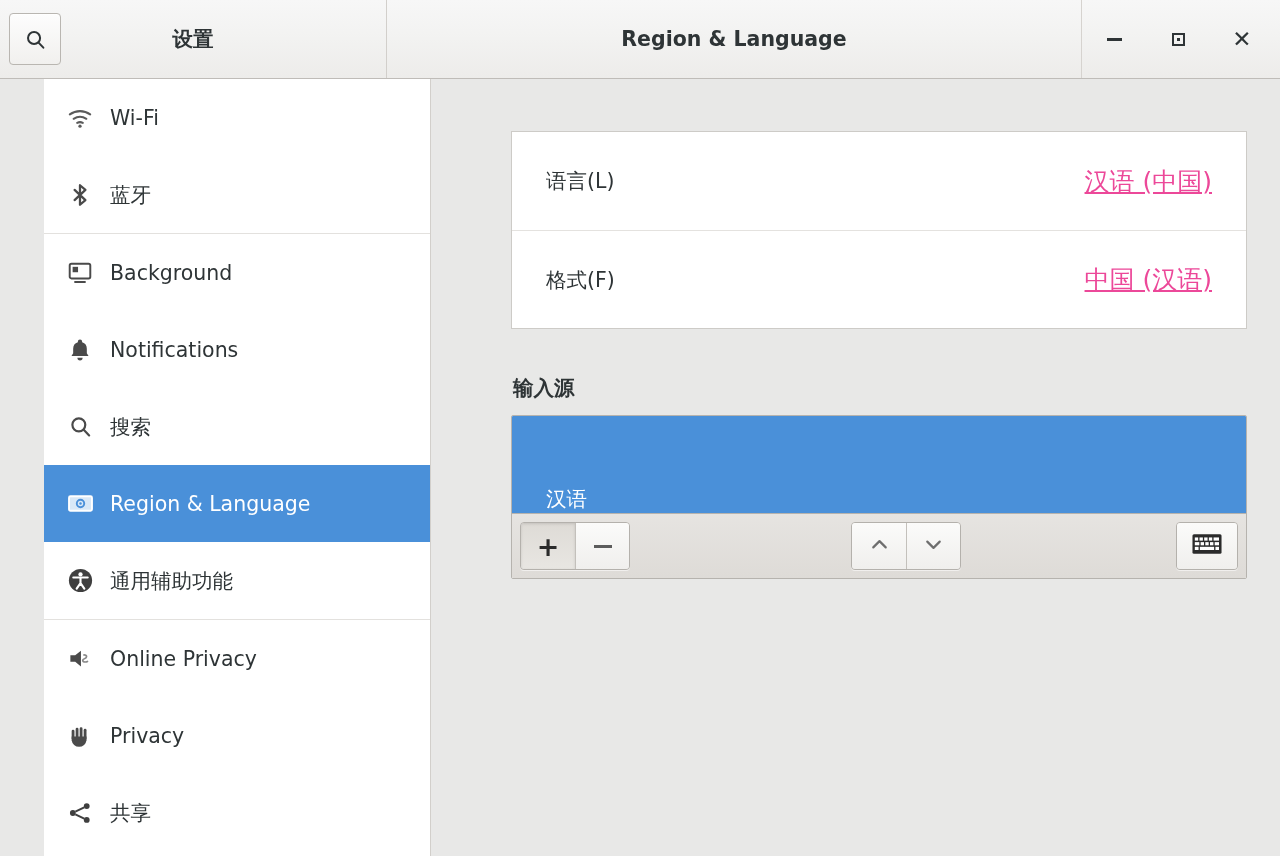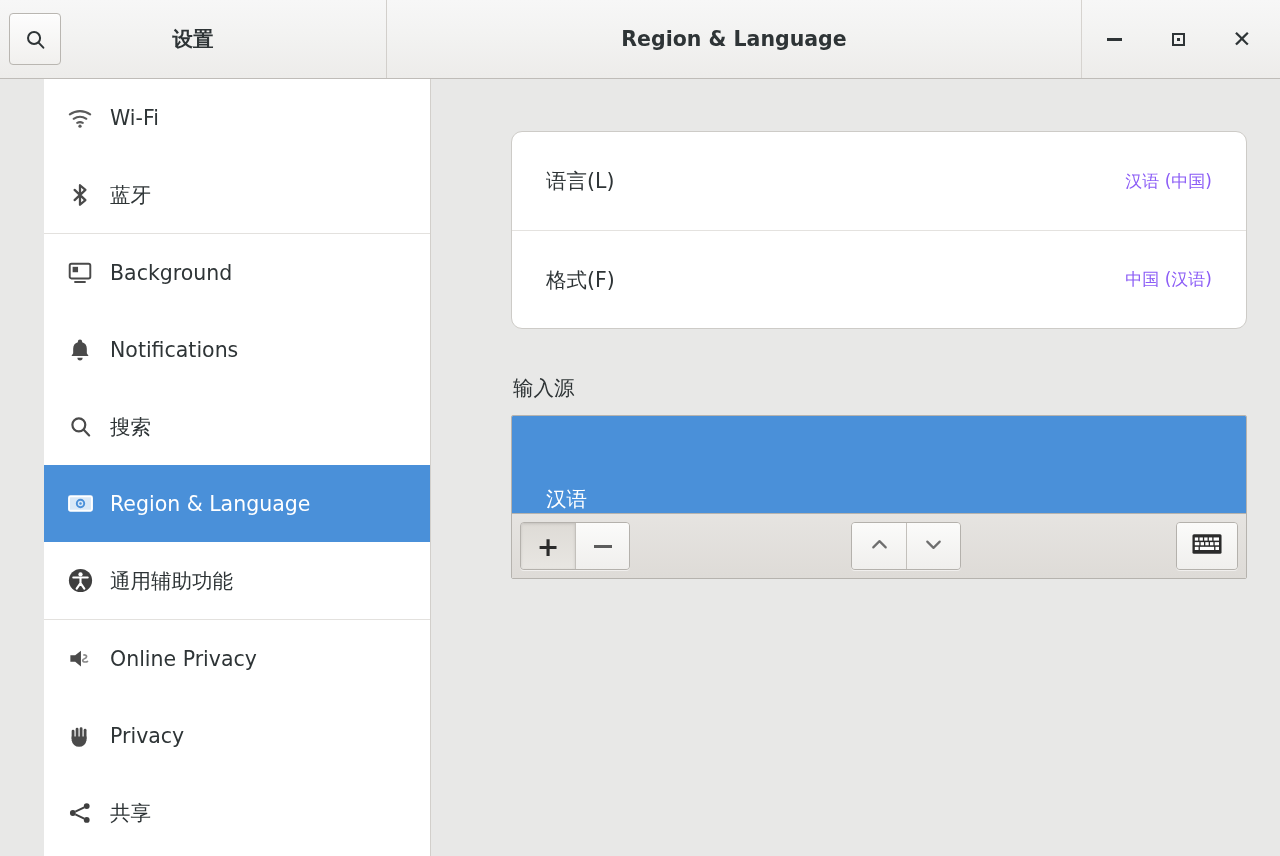--- a/index.html
+++ b/index.html
@@ -178,40 +178,40 @@
   }
 
   .content-inner {
     width: 736px;
     margin-left: 80px;
   }
 
   .list-frame {
     background: #ffffff;
     border: 1px solid #cdcbc7;
-    border-radius: 11px;
+    border-radius: 0;
     overflow: hidden;
   }
 
   .list-row {
     height: 98px;
     display: flex;
     align-items: center;
     justify-content: space-between;
     padding: 0 34px;
     cursor: pointer;
   }
   .list-row + .list-row { border-top: 1px solid #e4e2df; }
   .lr-label { font-size: 20.5px; color: #2e3436; }
-  .lr-value { font-size: 17px; color: #8b5cf6; }
+  .lr-value { font-size: 25px; color: #ec4899; text-decoration: underline; }
 
   .section-title {
     margin: 45px 0 13px 2px;
     font-size: 20.5px;
-    font-weight: normal;
+    font-weight: bold;
     color: #2e3436;
   }
 
   .src-frame {
     border: 1px solid #b6b3ae;
     border-radius: 2px;
     background: #ffffff;
     overflow: hidden;
   }
 

